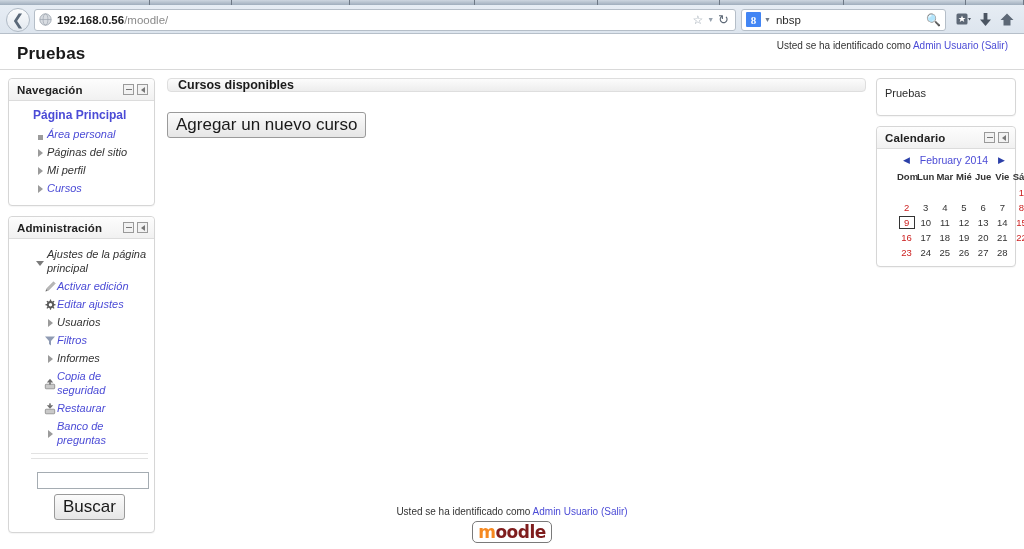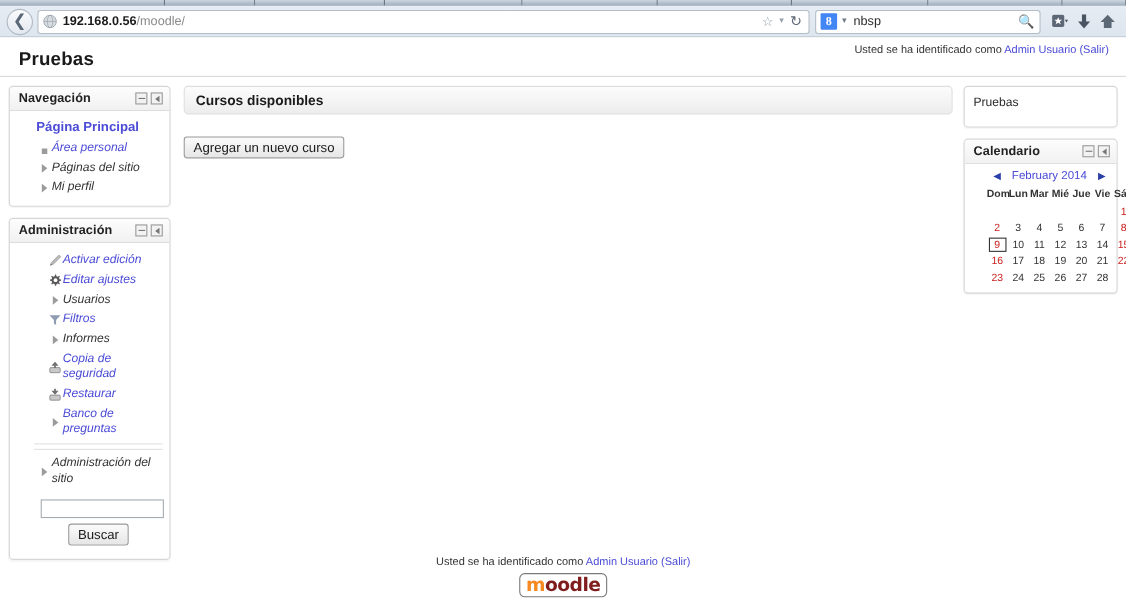--- a/index.html
+++ b/index.html
@@ -222,36 +222,36 @@
   #admin-search-input {
     width: 112px; height: 17px;
     border: 1px solid #a5acb2;
     background: #fff;
     font-size: 11px;
     padding: 0 3px;
     display: block; margin: 0 auto 5px auto;
   }
   .btn {
     font-family: "Liberation Sans", sans-serif;
-    font-size: 12px;
+    font-size: 17px;
     color: #1a1a1a;
     background: linear-gradient(#fbfbfb, #e6e6e6);
     border: 1px solid #9a9a9a;
     border-radius: 3px;
     padding: 2px 8px;
     cursor: pointer;
   }
 
   
   #center-col { flex: 1 1 auto; padding: 0 10px 0 12px; min-width: 0; }
   #courses-heading-bar {
     background: linear-gradient(#fcfcfc, #ededed);
     border: 1px solid #dedede;
     border-radius: 4px;
-    height: 26px;
+    height: 14px;
     display: flex; align-items: center;
     padding: 0 10px;
   }
   #courses-heading {
     font-size: 12.5px; font-weight: bold; color: #1a1a1a;
   }
   #add-course-wrap { margin-top: 20px; }
 
   
   #right-col { width: 148px; flex: none; padding-right: 8px; }
@@ -411,34 +411,46 @@
                   <span class="tri-right"></span>
                 </span>
               <span class="navplain">Páginas del sitio</span>
             </li>
             <li>
               <span class="ico">
                   <span class="tri-right"></span>
                 </span>
               <span class="navplain">Mi perfil</span>
             </li>
+            <li>
+              <span class="ico">
+                  <span class="tri-right"></span>
+                </span>
+              <span class="navlink">Cursos</span>
+            </li>
           </ul>
         </div>
       </div>
 
       <div class="block">
         <div class="block-head">
           <span class="block-title">Administración</span>
           <span class="block-controls">
             <span class="ctl ctl-minus"></span>
             <span class="ctl ctl-dock"></span>
           </span>
         </div>
         <div class="block-body">
           <ul class="navlist">
+            <li>
+              <span class="ico">
+                  <span class="tri-down"></span>
+                </span>
+              <span class="navplain">Ajustes de la página principal</span>
+            </li>
             <li style="padding-left:12px">
               <span class="ico">
                 <svg width="12" height="12" viewBox="0 0 12 12">
                   <polygon points="9.5,0.8 11.2,2.5 4.3,9.4 2.6,7.7" fill="#b9b9b9" stroke="#8e8e8e" stroke-width="0.5"></polygon>
                   <polygon points="2.3,8.1 3.9,9.7 1.4,10.6" fill="#6e6e6e"></polygon>
                 </svg>
               </span>
               <span class="navlink">Activar edición</span>
             </li>
             <li style="padding-left:12px">
@@ -493,28 +505,20 @@
             <li style="padding-left:12px">
               <span class="ico">
                   <span class="tri-right"></span>
                 </span>
               <span class="navlink">Banco de preguntas</span>
             </li>
           </ul>
 
           <div class="nav-sep"></div>
           <div class="nav-sep"></div>
-          <ul class="navlist">
-            <li>
-              <span class="ico">
-                  <span class="tri-right"></span>
-                </span>
-              <span class="navplain">Administración del sitio</span>
-            </li>
-          </ul>
 
           <div id="search-wrap">
             <input id="admin-search-input" type="text" value="" style="">
             <button class="btn">Buscar</button>
           </div>
         </div>
       </div>
     </div>
 
     <div id="center-col">

